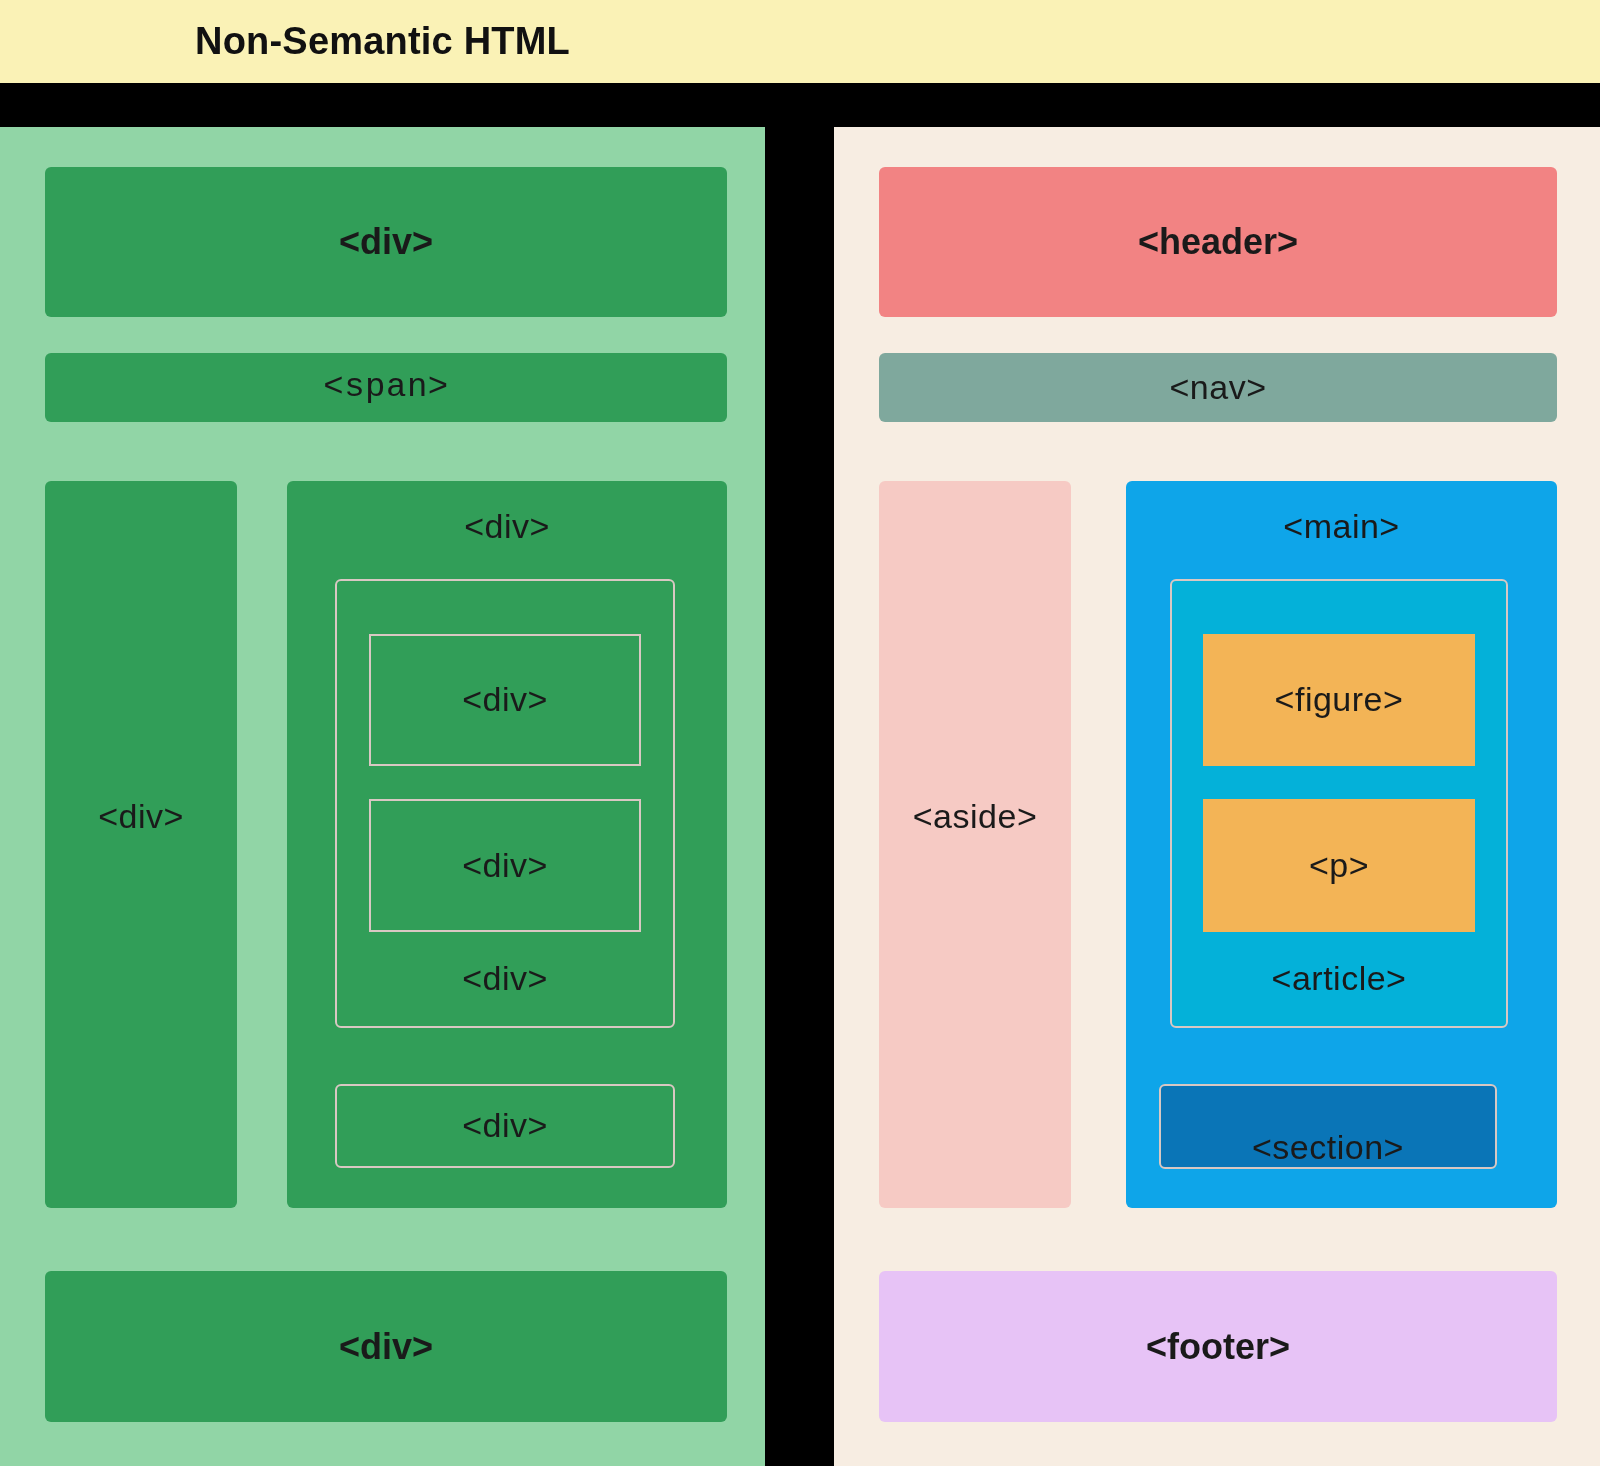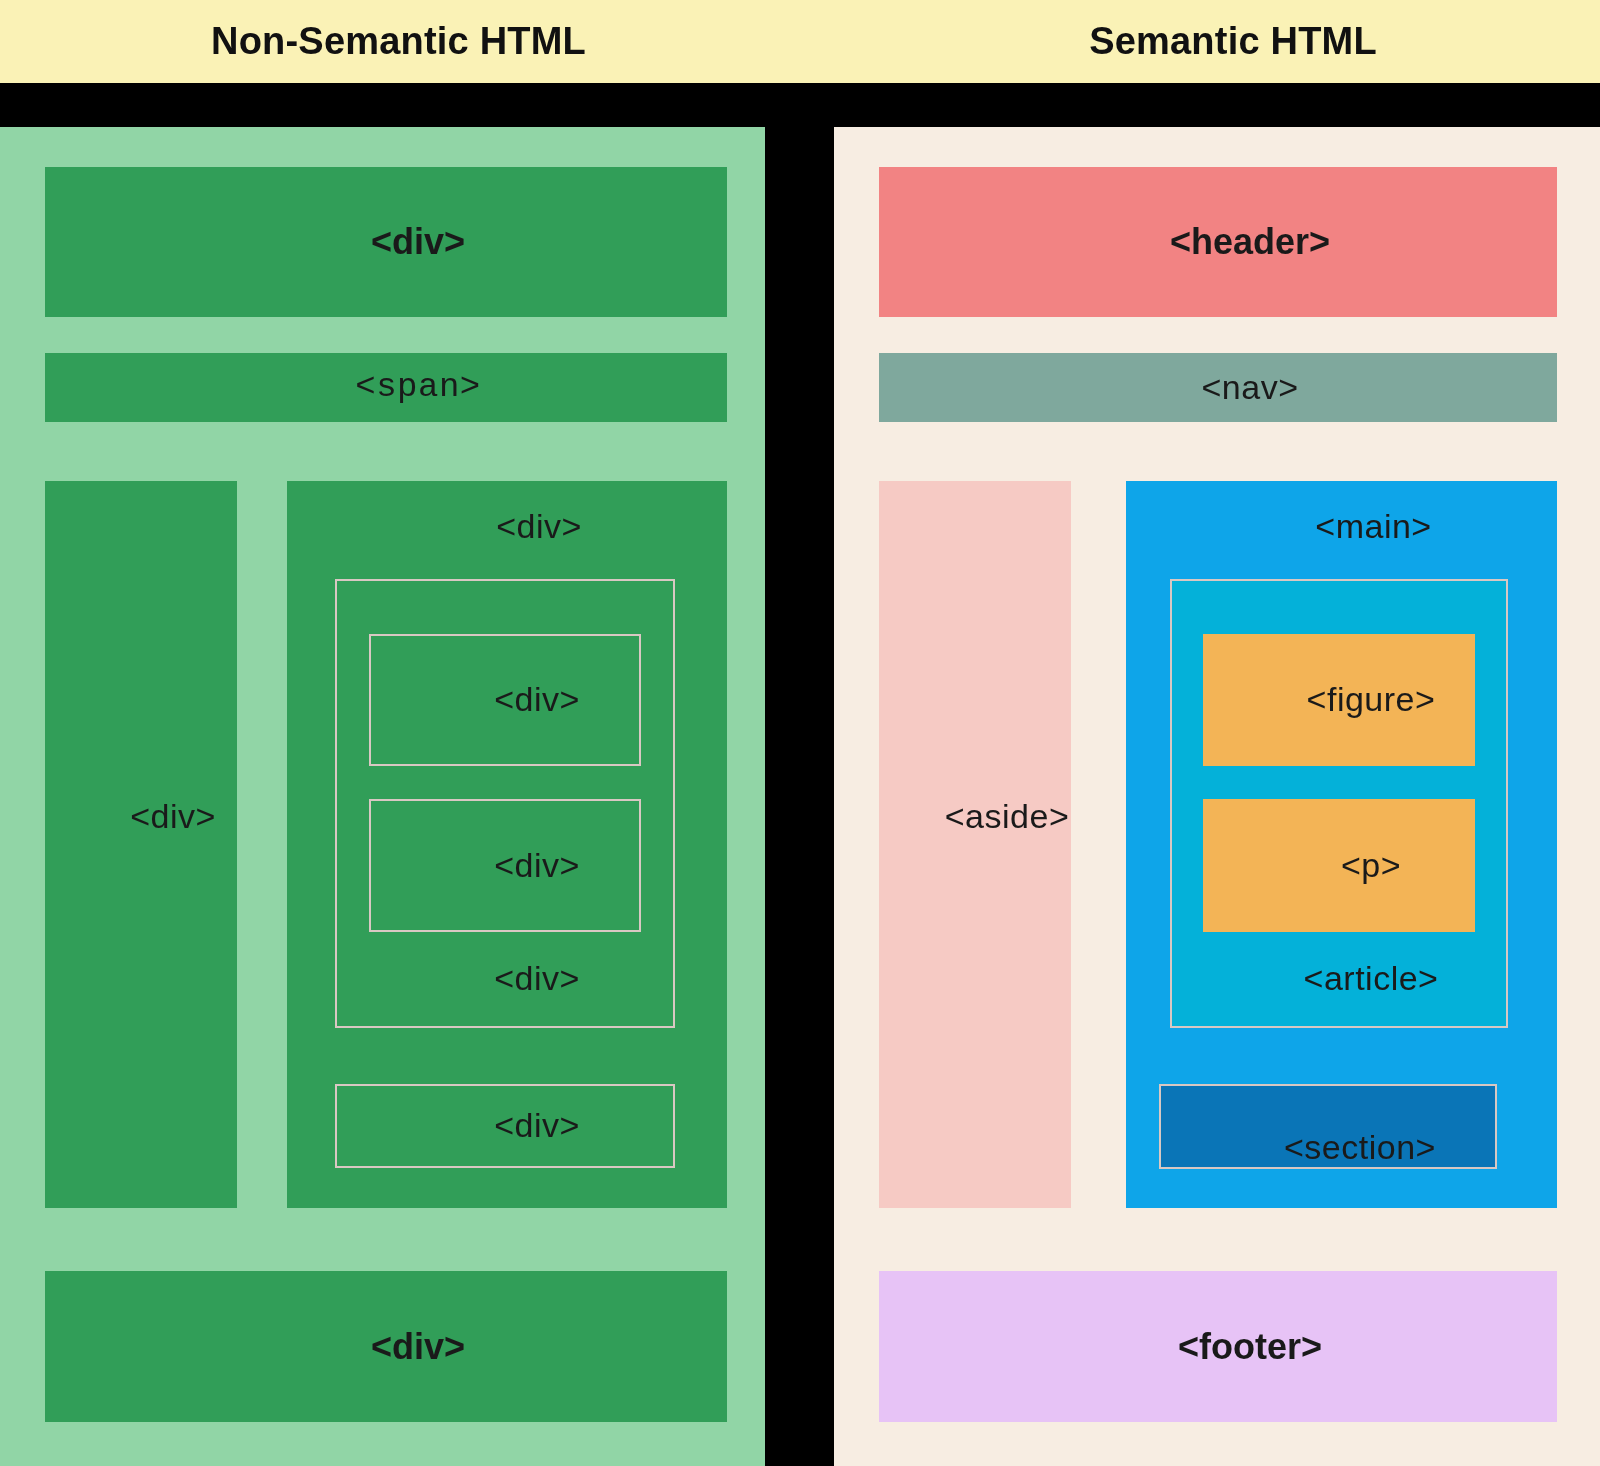--- a/index.html
+++ b/index.html
@@ -1,16 +1,16 @@
 <!DOCTYPE html>
 <html><head>
 <meta charset="utf-8">
 <style>
   html, body { margin: 0; padding: 0; background: #000; }
-  * { box-sizing: border-box; padding-left: 32px; }
+  * { box-sizing: border-box; }
 
   .stage {
     position: relative;
     width: 1600px;
     height: 1466px;
     background: #000;
     font-family: "Liberation Sans", "DejaVu Sans", sans-serif;
     overflow: hidden;
   }
 
@@ -27,21 +27,21 @@
     letter-spacing: 0.2px;
   }
   .banner-title.lt { left: 0;     width: 765px; }
   .banner-title.rt { left: 834px; width: 766px; }
 
   
   .panel { position: absolute; top: 127px; height: 1339px; }
   .panel.lp { left: 0;     width: 765px; }
   .panel.rp { left: 834px; width: 766px; }
 
-  .abs { position: absolute; }
+  .abs { position: absolute; border-radius: 6px; }
 
   .flexc {
     display: flex; align-items: center; justify-content: center;
   }
 
   
   .tag {
     font-size: 34px; font-weight: 400; color: #1a1a1a;
     letter-spacing: 0.5px; white-space: nowrap; line-height: 1.15;
   }
@@ -93,21 +93,20 @@
   .rp-p      { width: 100%; height: 133px; flex: none; margin-top: 33px; }
   .rp-section { left: 33px; top: 603px; width: 338px; height: 85px; align-items: flex-end; }
 </style>
 </head>
 <body>
 
 <div class="stage" style="background-color: rgb(0, 0, 0);">
 
   <div class="banner" style="background-color: rgb(250, 242, 182);">
     <div class="banner-title lt">Non-Semantic HTML</div>
-    <div class="banner-title rt">Semantic HTML</div>
   </div>
 
   <div class="panel lp" style="background-color: rgb(145, 213, 166);">
 
     <div class="abs flexc lp-header" style="background-color: rgb(49, 158, 88);">
       <span class="tag bold" style="color: rgb(26, 26, 26);">&lt;div&gt;</span>
     </div>
 
     <div class="abs flexc lp-span" style="background-color: rgb(49, 158, 88);">
       <span class="tag" style="color: rgb(26, 26, 26); font-family: Liberation Mono, monospace;">&lt;span&gt;</span>

